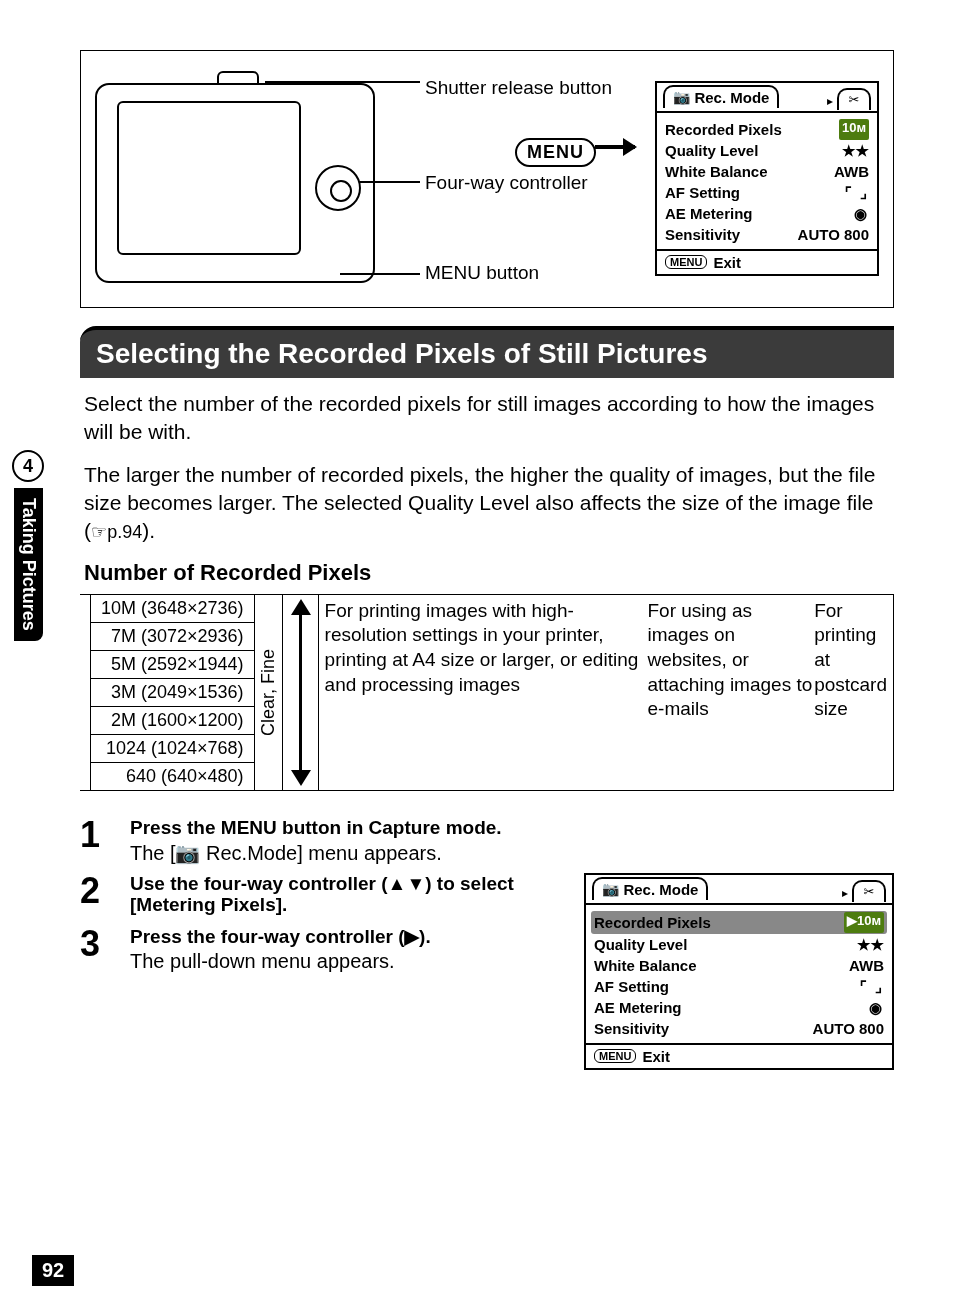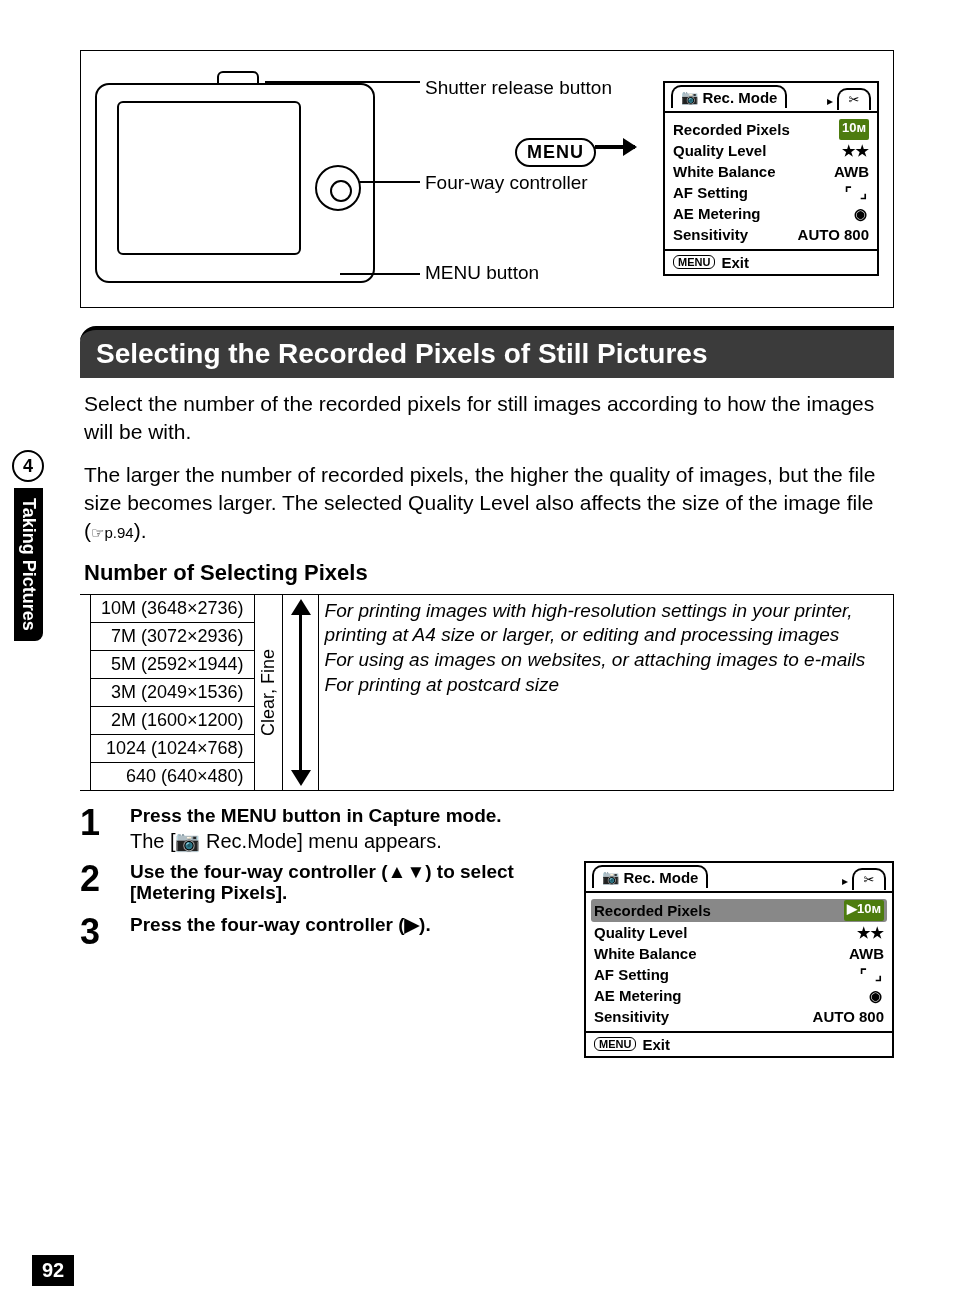--- a/index.html
+++ b/index.html
@@ -38,21 +38,21 @@
   .page-num {
     position: absolute; left: 32px; bottom: 28px;
     background: #000; color: #fff;
     font-weight: bold; font-size: 20px;
     padding: 4px 10px;
   }
 
   .top-diagram {
     border: 1px solid #000;
     padding: 12px 14px 14px 14px;
-    display: flex; gap: 28px; align-items: center;
+    display: flex; gap: 20px; align-items: center;
     margin-bottom: 18px;
   }
   .td-left { flex: 0 0 540px; position: relative; height: 230px; }
   .td-camera {
     position: absolute; left: 0; top: 20px;
     width: 280px; height: 200px; border: 2px solid #000; border-radius: 14px;
     background: #fff;
   }
   .td-camera::before {
     content: ""; position: absolute; left: 20px; top: 16px;
@@ -140,43 +140,43 @@
     background: #3b3b3b; color: #fff;
     border-radius: 16px 0 0 0;
     border-top: 4px solid #000;
     padding: 8px 16px;
     font-size: 28px; font-weight: bold;
     margin-bottom: 12px;
   }
   .body-text { font-size: 21px; line-height: 1.35; margin: 0 4px 14px 4px; }
   .sub-head { font-weight: bold; font-size: 22px; margin: 8px 4px 8px 4px; }
 
-  .pixel-box { display:flex; align-items:stretch; margin-bottom:14px; border-top:1px solid #000; border-bottom:1px solid #000;padding-left:10px;}
+  .pixel-box { display:flex; align-items:stretch; margin-bottom:26px; border-top:1px solid #000; border-bottom:1px solid #000;padding-left:10px;}
   .pix-col1 { border-left:1px solid #000; border-right:1px solid #000; }
   .pix-col1 .cell { border-bottom:1px solid #000; padding:3px 10px; font-size:18px; text-align:right; white-space:nowrap;}
   .pix-col1 .cell:last-child { border-bottom:none; }
   .pix-col2 { width:28px; border-right:1px solid #000; display:flex; align-items:center; justify-content:center; }
   .pix-col2 span { writing-mode: vertical-rl; transform: rotate(180deg); font-size:18px; }
   .pix-col3 { width:36px; border-right:1px solid #000; position:relative; }
   .pix-col3 .arrow-line { position:absolute; left:16px; top:14px; bottom:14px; width:3px; background:#000;}
   .pix-col3 .arrow-up { position:absolute; left:8px; top:4px; border-bottom:16px solid #000; border-left:10px solid transparent; border-right:10px solid transparent;}
   .pix-col3 .arrow-dn { position:absolute; left:8px; bottom:4px; border-top:16px solid #000; border-left:10px solid transparent; border-right:10px solid transparent;}
-  .pix-col4 { flex:1; border-right:1px solid #000; padding:4px 6px; font-size:19px; line-height:1.3; display:flex; flex-direction:column; justify-content:flex-start;font-style:italic;}
+  .pix-col4 { flex:1; border-right:1px solid #000; padding:4px 6px; font-size:19px; line-height:1.3; display:flex; flex-direction:row; justify-content:space-between;}
 
   .steps { margin-top: 10px; }
   .step { display:flex; gap:18px; margin-bottom:8px; align-items:flex-start;}
   .step-num { font-size:36px; font-weight:bold; width:32px; flex:0 0 32px; line-height:1;}
   .step-body { flex:1; }
   .step-title { font-size:19px; font-weight:bold; line-height:1.15; margin-bottom:2px;}
   .step-sub { font-size:20px; }
   .step-row { display:flex; gap:20px; align-items:flex-start;}
 
   .lcd2-wrap { flex:0 0 auto; }
   .lcd2 { border:2px solid #000; width:310px; font-size:15px; }
-  .ref-glyph { font-size:15px; }
+  .ref-glyph { font-size:18px; }
 </style>
 </head>
 <body>
 
 <div class="page">
 
   <div class="side-tab">
     <div class="side-circle">4</div>
     <div class="side-label">Taking Pictures</div>
   </div>
@@ -240,21 +240,21 @@
     </div>
   </div>
 
   <div class="section-bar">Selecting the Recorded Pixels of Still Pictures</div>
 
   <div class="body-text">Select the number of the recorded pixels for still images according to how the images will be with.</div>
   <div class="body-text">
     <span>The larger the number of recorded pixels, the higher the quality of images, but the file size becomes larger. The selected Quality Level also affects the size of the image file (</span><span class="ref-glyph">☞p.94</span><span>).</span>
   </div>
 
-  <div class="sub-head">Number of Selecting Pixels</div>
+  <div class="sub-head">Number of Recorded Pixels</div>
 
   <div class="pixel-box">
     <div class="pix-col1">
       <div class="cell">10M (3648×2736)</div>
       <div class="cell">7M (3072×2936)</div>
       <div class="cell">5M (2592×1944)</div>
       <div class="cell">3M (2049×1536)</div>
       <div class="cell">2M (1600×1200)</div>
       <div class="cell">1024 (1024×768)</div>
       <div class="cell">640 (640×480)</div>
@@ -290,20 +290,21 @@
         <div class="step">
           <div class="step-num">2</div>
           <div class="step-body">
             <div class="step-title">Use the four-way controller (▲▼) to select [Metering Pixels].</div>
           </div>
         </div>
         <div class="step">
           <div class="step-num">3</div>
           <div class="step-body">
             <div class="step-title">Press the four-way controller (▶).</div>
+            <div class="step-sub">The pull-down menu appears.</div>
           </div>
         </div>
       </div>
       <div class="lcd2-wrap">
         <div class="lcd lcd2">
           <div class="lcd-tab">
             <div class="lcd-tab-a">
               <span class="cam-glyph">📷</span>
               <span>Rec. Mode</span>
             </div>

